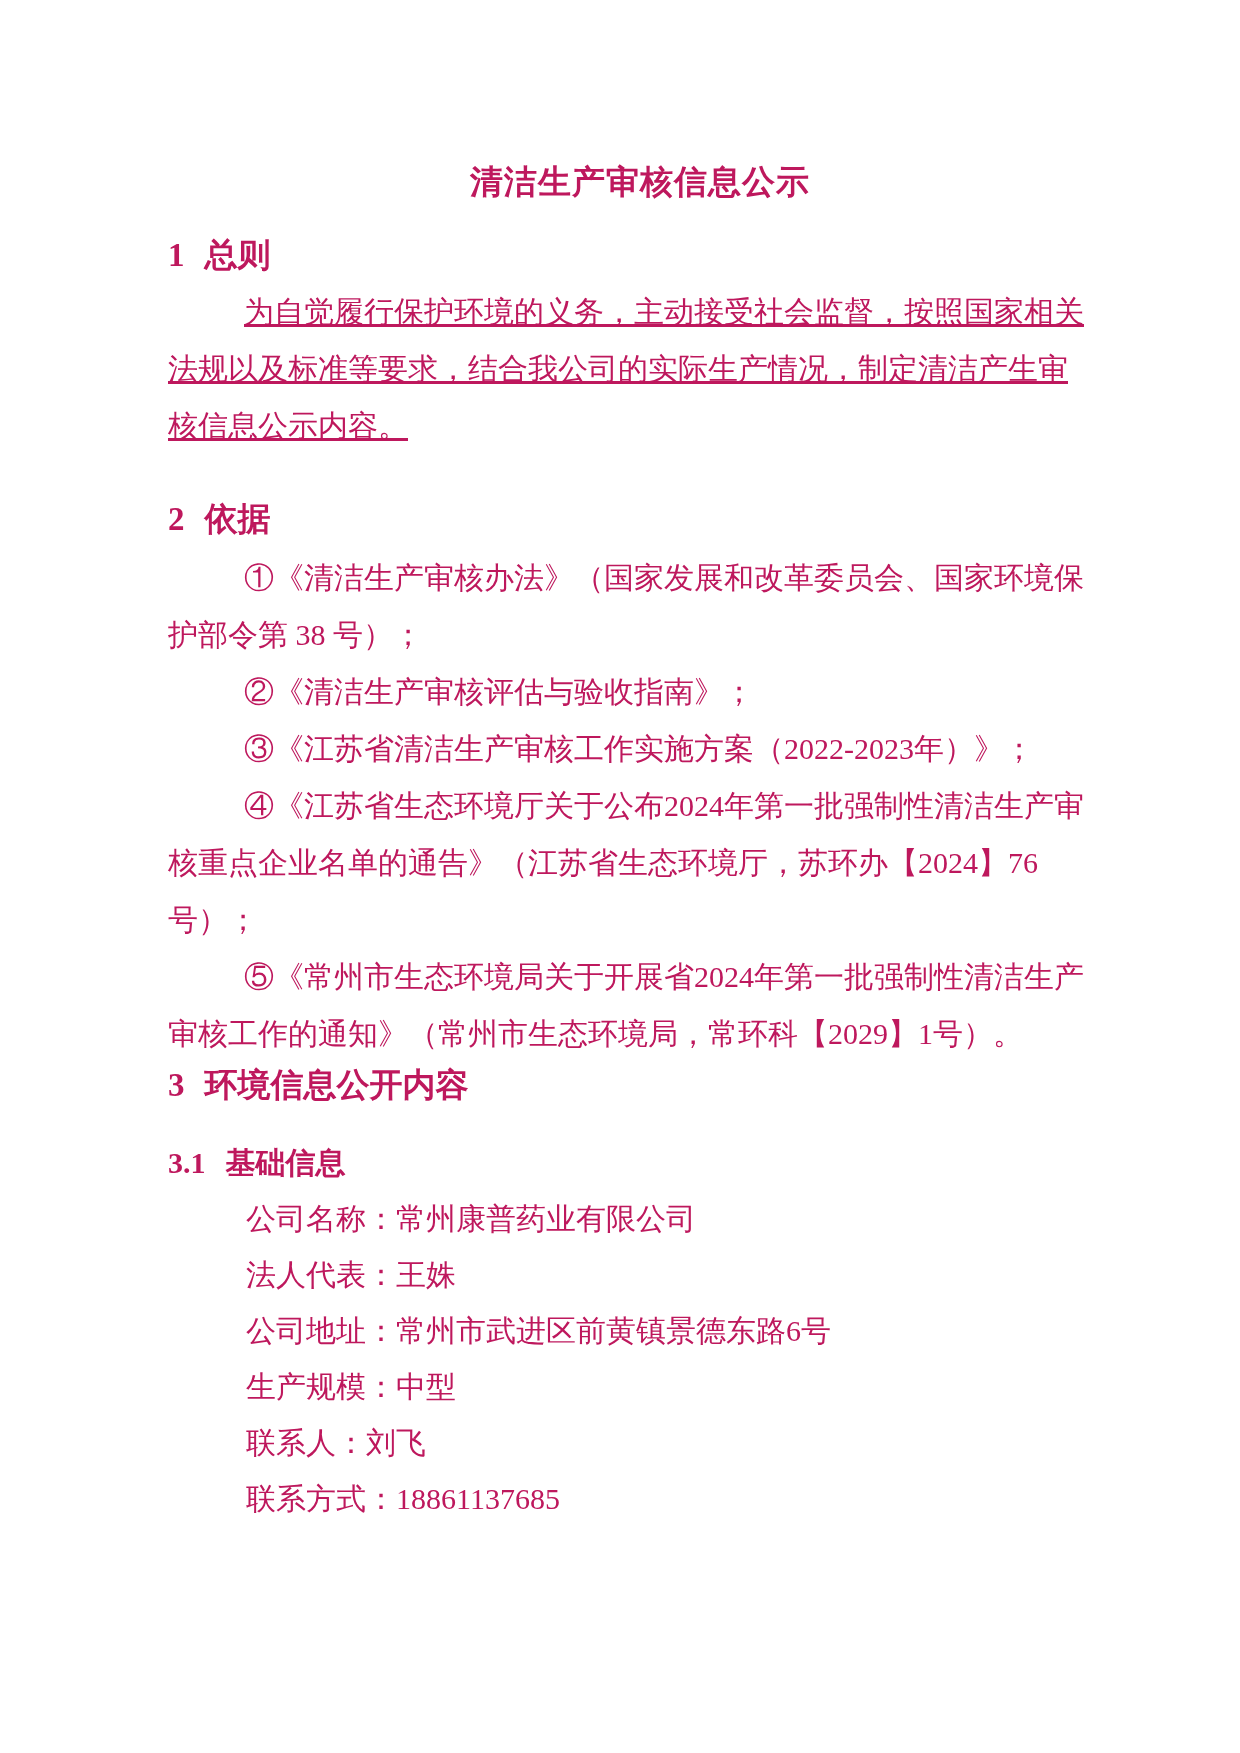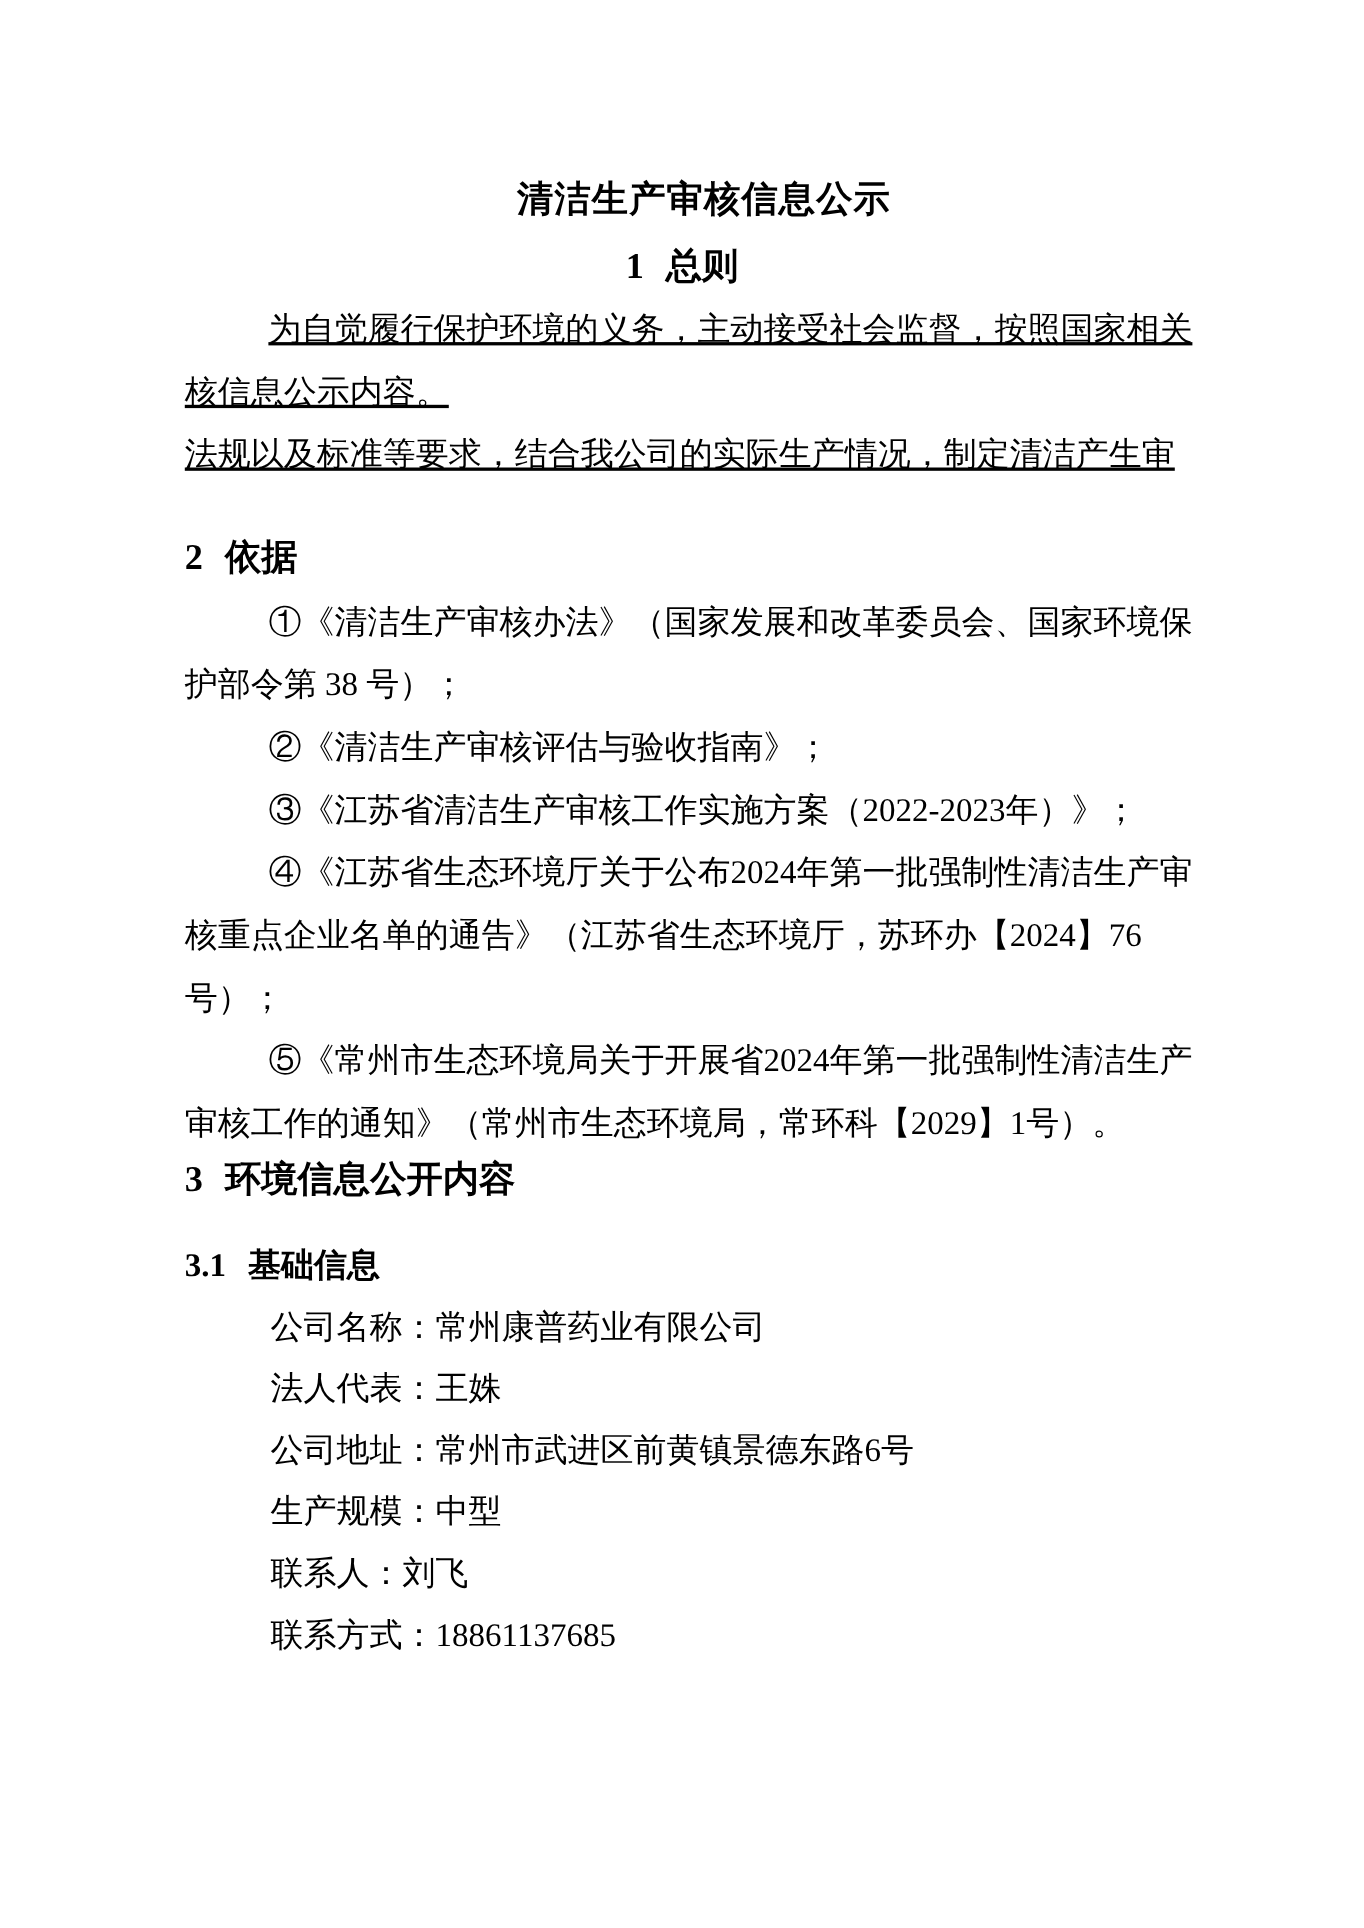--- a/index.html
+++ b/index.html
@@ -7,21 +7,21 @@
     padding: 0;
     background: #ffffff;
   }
   .page {
     position: relative;
     width: 1240px;
     height: 1753px;
     box-sizing: border-box;
     padding: 0 168px;
     background: #ffffff;
-    color: #000000;
+    color: #be185d;
     font-family: "Liberation Serif", "DejaVu Serif", serif;
     overflow: hidden;
   }
   .doc-title {
     margin: 159px 0 0 0;
     padding-left: 40px;
     font-size: 33px;
     line-height: 46px;
     font-weight: bold;
     text-align: center;
@@ -37,21 +37,21 @@
   }
   h3.sub-heading {
     margin: 32px 0 0 0;
     font-size: 30px;
     line-height: 46px;
     font-weight: bold;
     white-space: nowrap;
   }
   .h-num { display: inline-block; }
   .h-gap { display: inline-block; width: 20px; }
-  #heading-1 { margin-top: 15px; text-align: center; }
+  #heading-1 { margin-top: 27px; }
   #heading-2 { margin-top: 42px; }
   #heading-3 { }
   .lines { margin: 0; }
   #general-lines { margin-top: 5px; text-decoration: underline; }
   #basis-lines  { margin-top: 7px; }
   .lines .line {
     font-size: 30px;
     line-height: 57px;
     white-space: nowrap;
   }
@@ -70,22 +70,22 @@
 <div class="page">
 
   <h1 class="doc-title">清洁生产审核信息公示</h1>
 
   <section>
     <h2 class="sec-heading" id="heading-1">
       <span class="h-num">1</span><span class="h-gap"></span><span class="h-text">总则</span>
     </h2>
     <div class="lines" id="general-lines">
         <div class="line indent">为自觉履行保护环境的义务，主动接受社会监督，按照国家相关</div>
+        <div class="line">法规以及标准等要求，结合我公司的实际生产情况，制定清洁产生审</div>
         <div class="line">核信息公示内容。</div>
-        <div class="line">法规以及标准等要求，结合我公司的实际生产情况，制定清洁产生审</div>
       </div>
   </section>
 
   <section>
     <h2 class="sec-heading" id="heading-2">
       <span class="h-num">2</span><span class="h-gap"></span><span class="h-text">依据</span>
     </h2>
     <div class="lines" id="basis-lines">
         <div class="line indent">①《清洁生产审核办法》（国家发展和改革委员会、国家环境保</div>
         <div class="line">护部令第 38 号）；</div>

